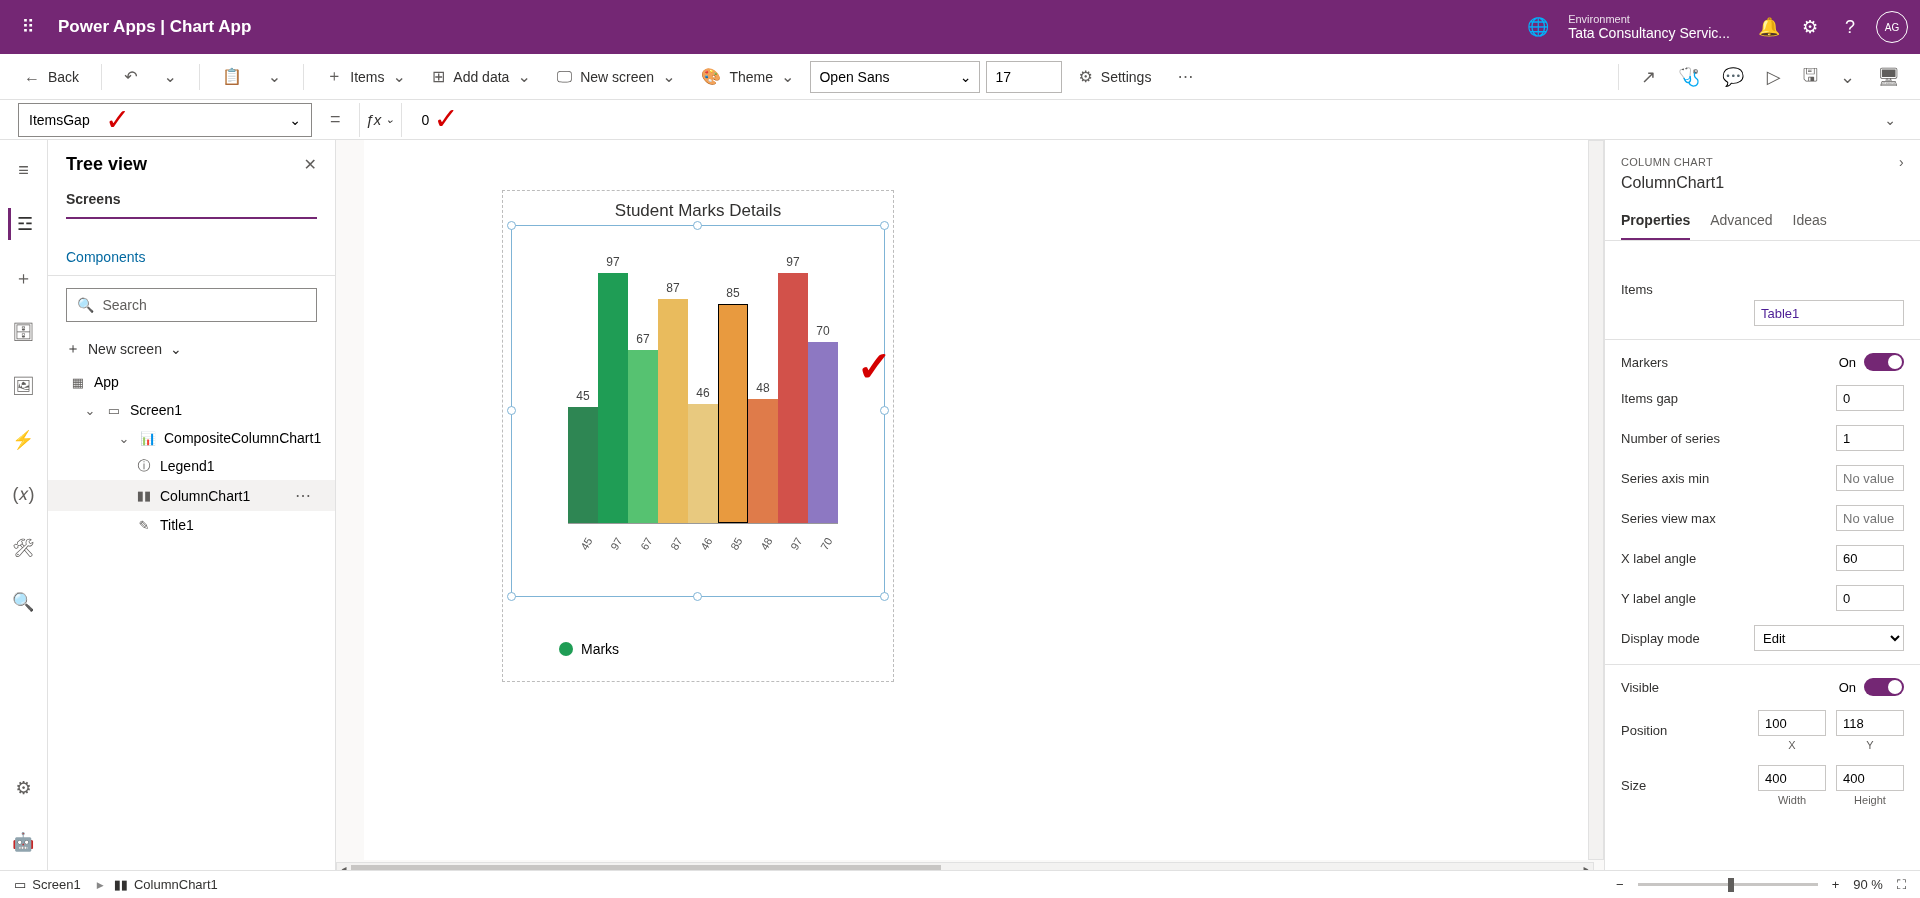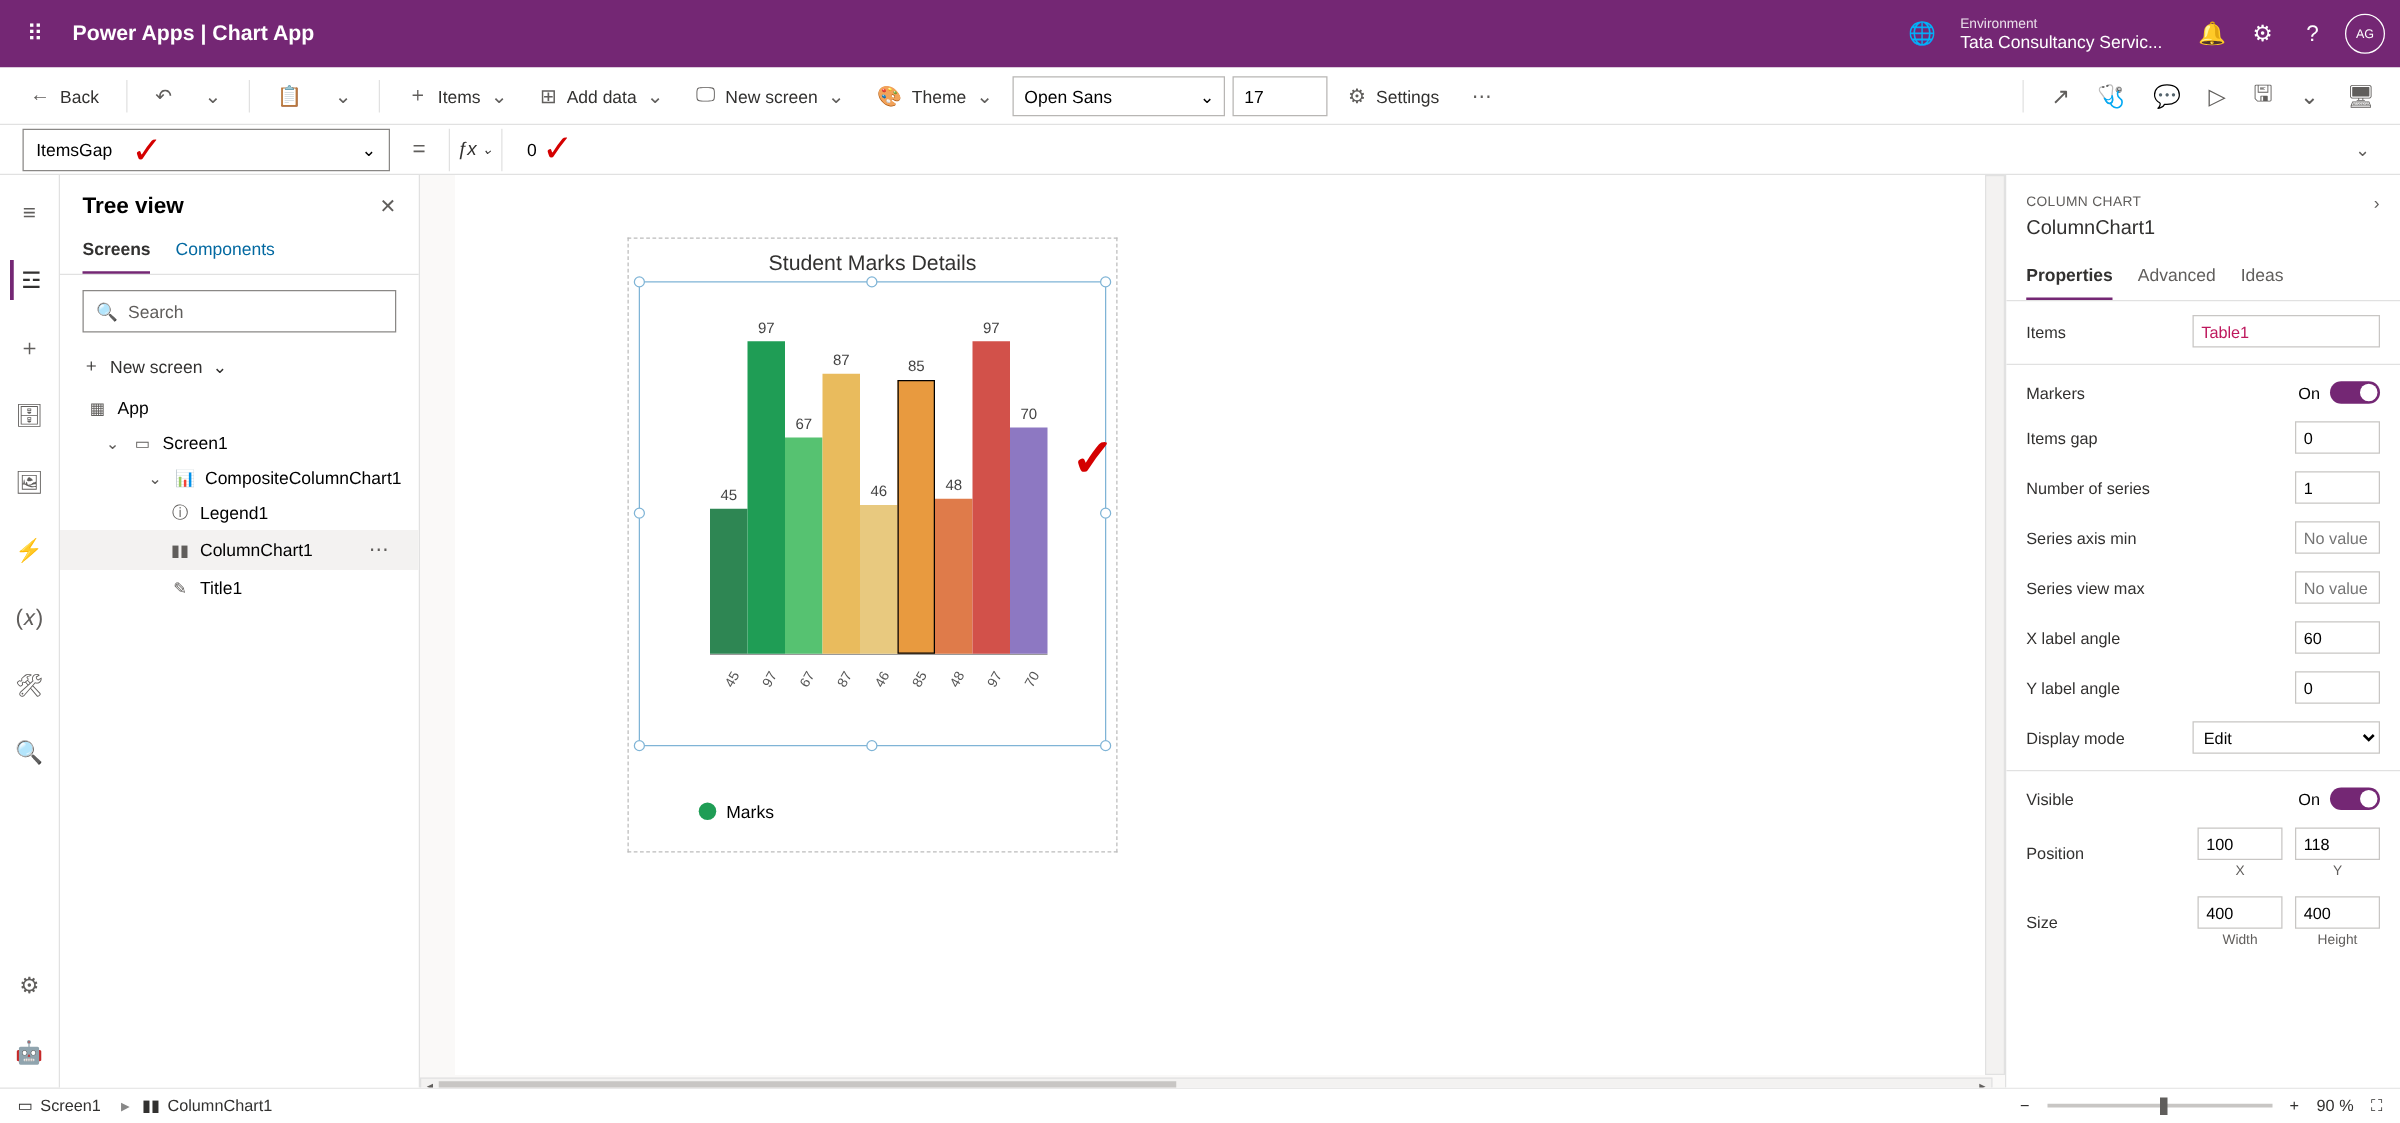--- a/index.html
+++ b/index.html
@@ -34,21 +34,21 @@
 
 .main { display: flex; height: calc(898px - 54px - 46px - 40px - 28px); }
 .left-rail { width: 48px; border-right: 1px solid #e1e1e1; display: flex; flex-direction: column; align-items: center; padding-top: 14px; gap: 22px; }
 .left-rail .ric { font-size: 18px; color: #605e5c; width: 32px; height: 32px; display: inline-flex; align-items: center; justify-content: center; }
 .left-rail .ric.active { border-left: 3px solid #742774; color: #323130; }
 .rail-bottom { margin-top: auto; margin-bottom: 12px; display: flex; flex-direction: column; gap: 22px; }
 
 .treeview { width: 288px; border-right: 1px solid #e1e1e1; background: #fff; display: flex; flex-direction: column; }
 .tv-head { padding: 14px 18px 6px; display: flex; align-items: center; justify-content: space-between; }
 .tv-title { font-size: 18px; font-weight: 600; }
-.tv-tabs { display: flex; gap: 20px; padding: 0 18px; border-bottom: 1px solid #e1e1e1; font-size: 14px; }
+.tv-tabs { display: flex; gap: 20px; padding: 0 18px; border-bottom: 1px solid #e1e1e1; font-size: 14px; flex-direction: column; }
 .tv-tab { padding: 10px 0; color: #0369a1; }
 .tv-tab.active { color: #323130; border-bottom: 2px solid #742774; font-weight: 600; }
 .tv-search { margin: 12px 18px; height: 34px; border: 1px solid #8a8886; display: flex; align-items: center; padding: 0 10px; gap: 8px; font-size: 14px; color: #605e5c; }
 .tv-newscr { padding: 6px 18px 10px; display: flex; align-items: center; gap: 8px; font-size: 14px; color: #323130; }
 .tree { font-size: 14px; }
 .tree-item { display: flex; align-items: center; padding: 6px 12px 6px; gap: 8px; }
 .tree-item.l1 { padding-left: 22px; }
 .tree-item.l2 { padding-left: 34px; }
 .tree-item.l3 { padding-left: 68px; }
 .tree-item.l4 { padding-left: 88px; }
@@ -351,21 +351,21 @@
       </div>
     <div class="rp-name">ColumnChart1</div>
     <div class="rp-tabs">
       <div class="rp-tab active">Properties</div>
       <div class="rp-tab">Advanced</div>
       <div class="rp-tab">Ideas</div>
     </div>
     <div class="prop-rows">
       <div class="prow">
           <span class="prow-label">Items</span>
-          <input class="txt dim" style="color: #be185d;" value="Table1">
+          <input class="txt dim" style="color: #4c1d95; margin-top: 48px;" value="Table1">
         </div>
       <div class="prop-section-divider"></div>
       <div class="prow">
           <span class="prow-label">Markers</span>
           <span class="toggle-wrap">
             <span>On</span>
             <span class="toggle"></span>
           </span>
         </div>
       <div class="prow">

